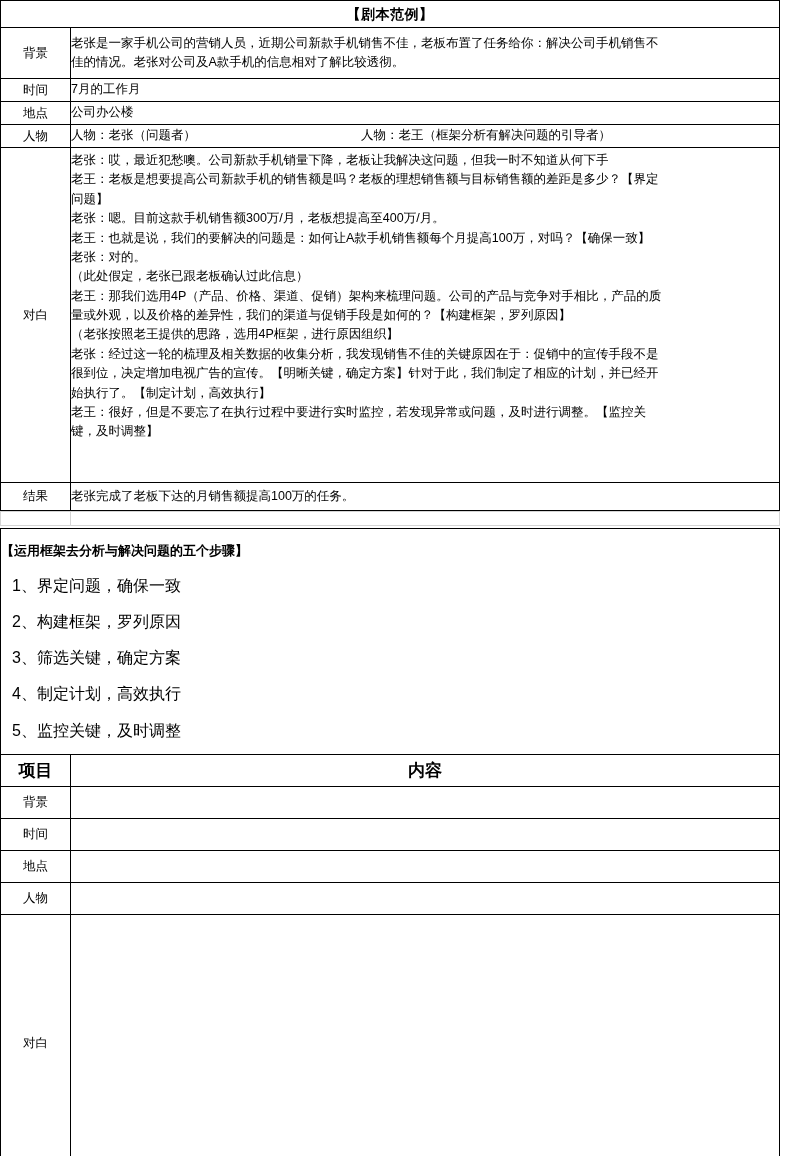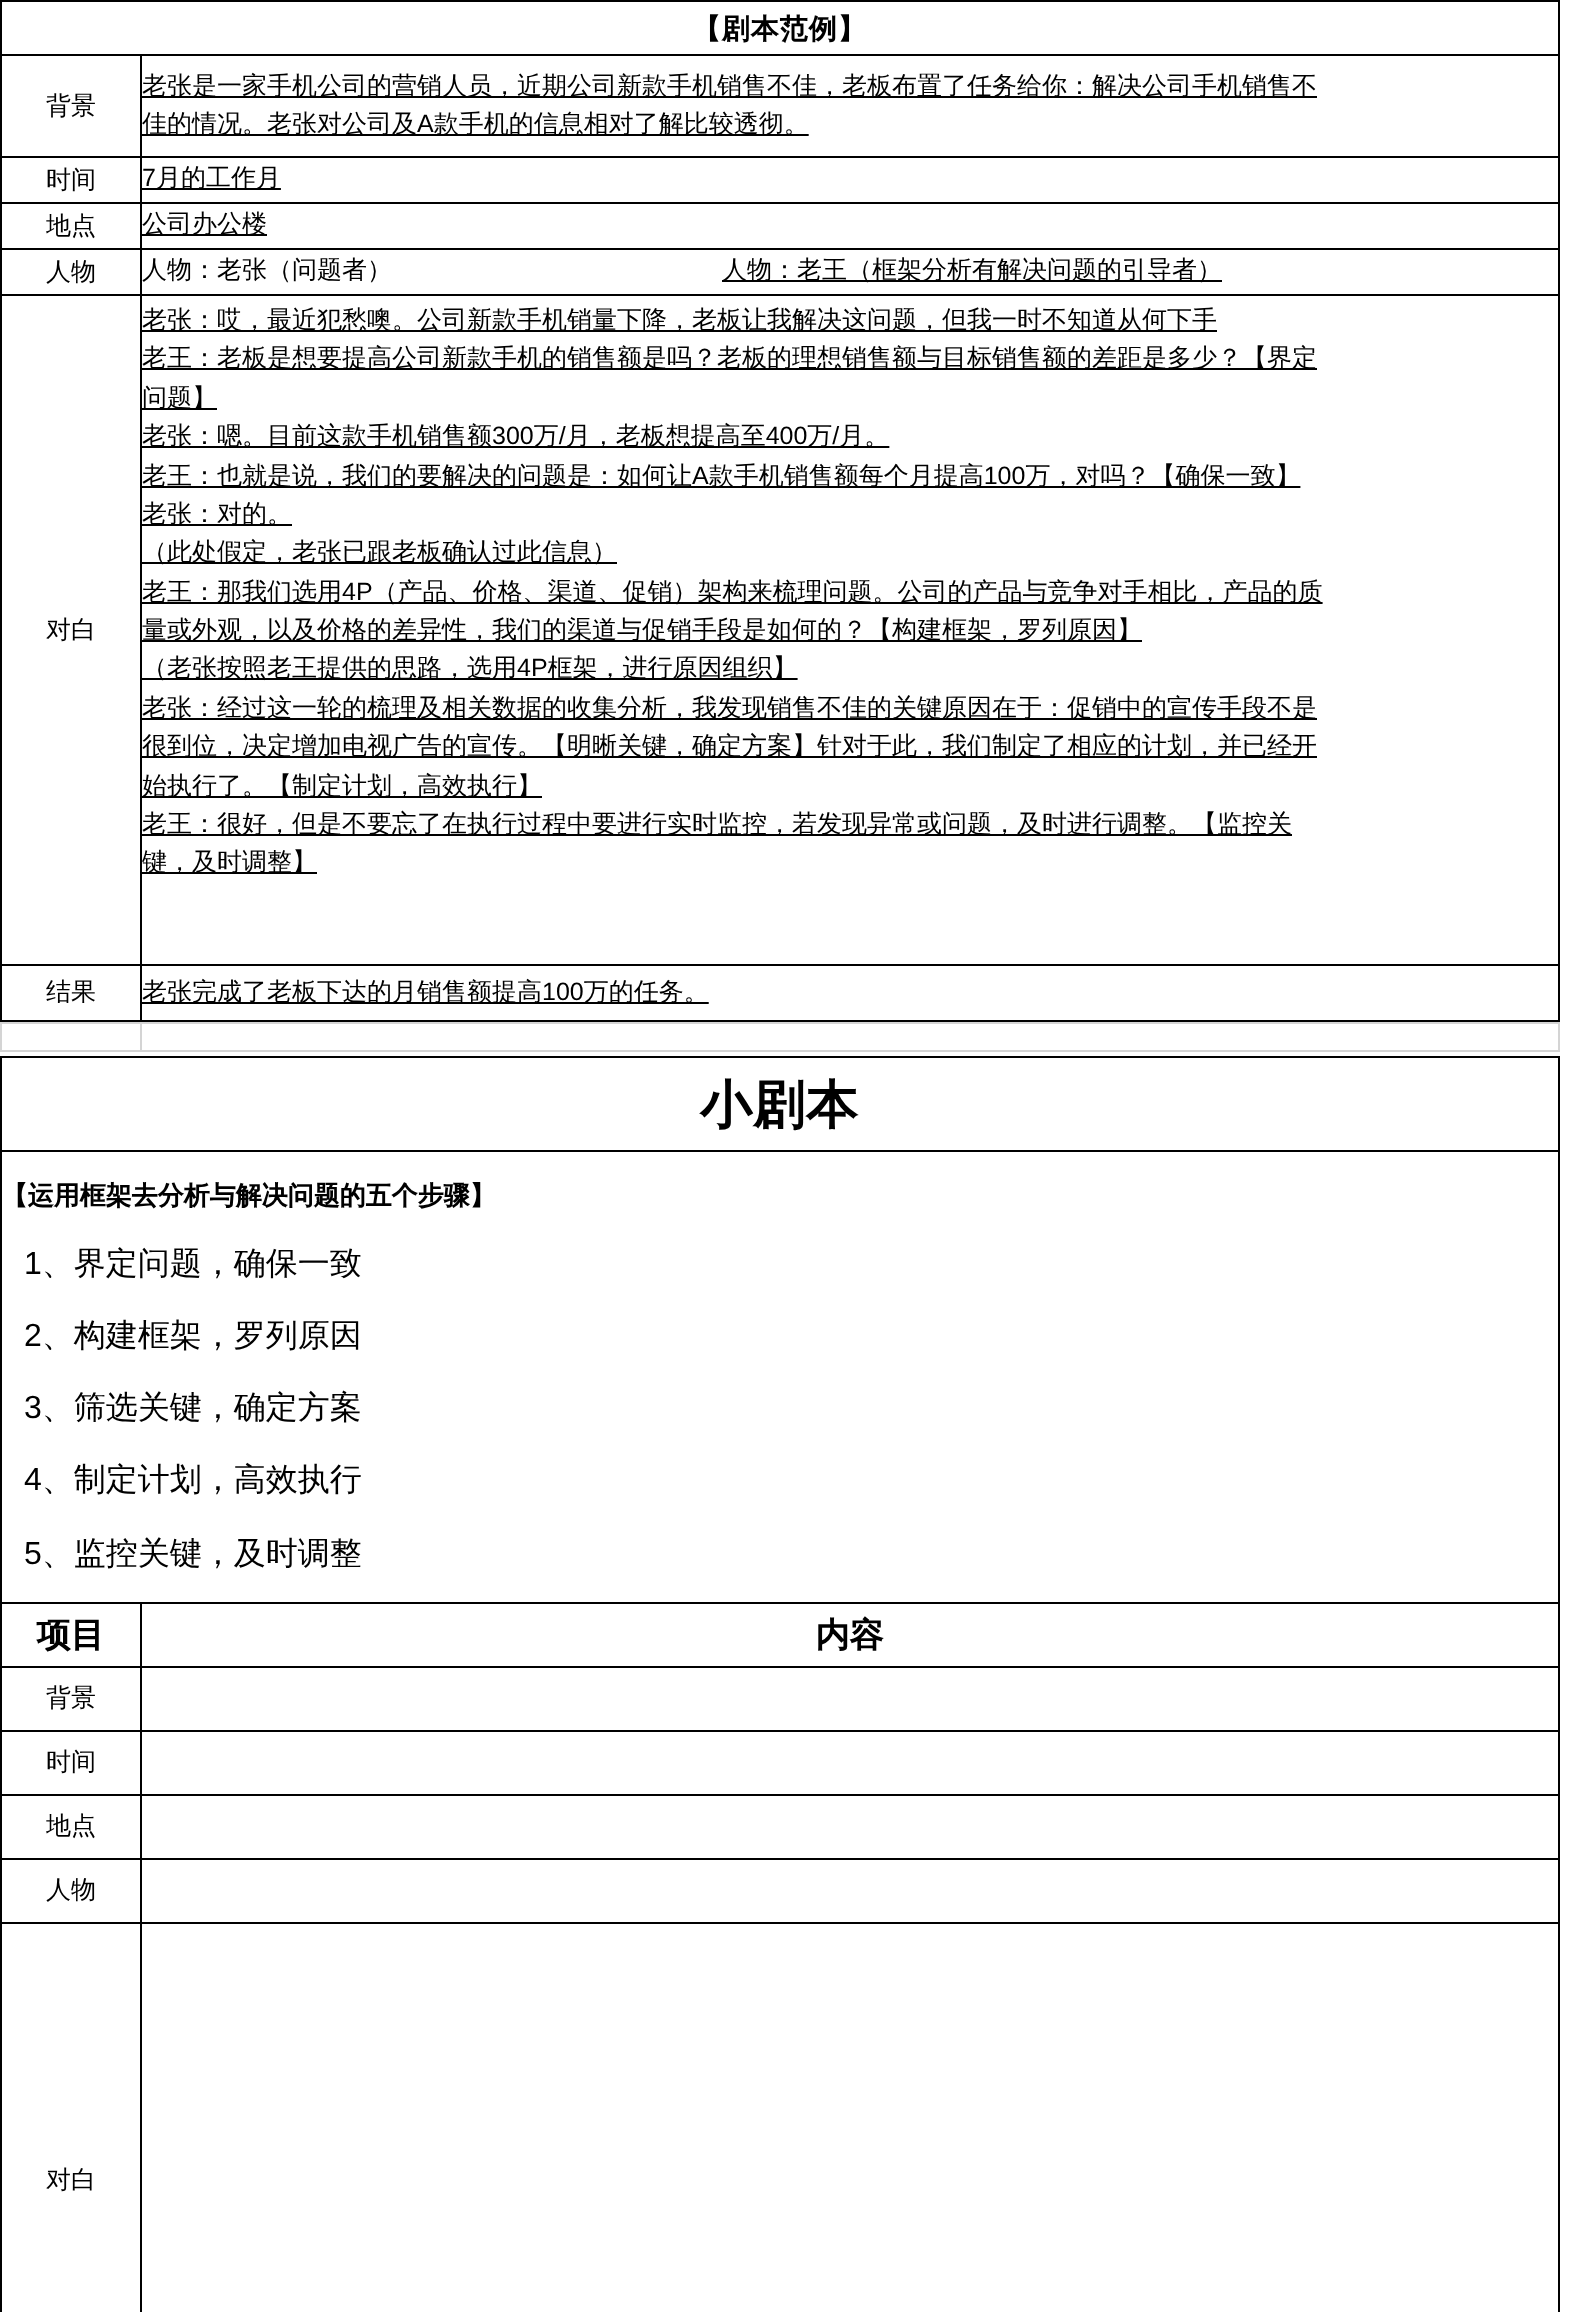--- a/index.html
+++ b/index.html
@@ -66,21 +66,20 @@
     line-height: 1.55;
     padding: 2px 3px 2px 4px;
     vertical-align: middle;
   }
   .content-cell.top { vertical-align: top; }
 
   .content-cell p {
     margin: 0;
     padding: 0;
     text-indent: 0;
-    text-decoration: underline;
   }
 
   
   .spacer-table {
     border-collapse: collapse;
     table-layout: fixed;
     width: 780px;
   }
   .spacer-table td {
     border: 1px solid #d4d4d4;
@@ -210,23 +209,20 @@
     </tbody>
   </table>
   <div class="spacer-gap"></div>
 
   <table class="sheet">
     <colgroup>
       <col class="col-label">
         <col class="col-content">
     </colgroup>
     <tbody>
-      <tr>
-        <td class="title-cell title-2" colspan="2">小剧本</td>
-      </tr>
 
       <tr>
         <td class="steps-cell" colspan="2" style="height:130px;">
           <p class="steps-heading">【运用框架去分析与解决问题的五个步骤】</p>
           <ul class="steps-list">
             <li>1、界定问题，确保一致</li>
             <li>2、构建框架，罗列原因</li>
             <li>3、筛选关键，确定方案</li>
             <li>4、制定计划，高效执行</li>
             <li>5、监控关键，及时调整</li>

